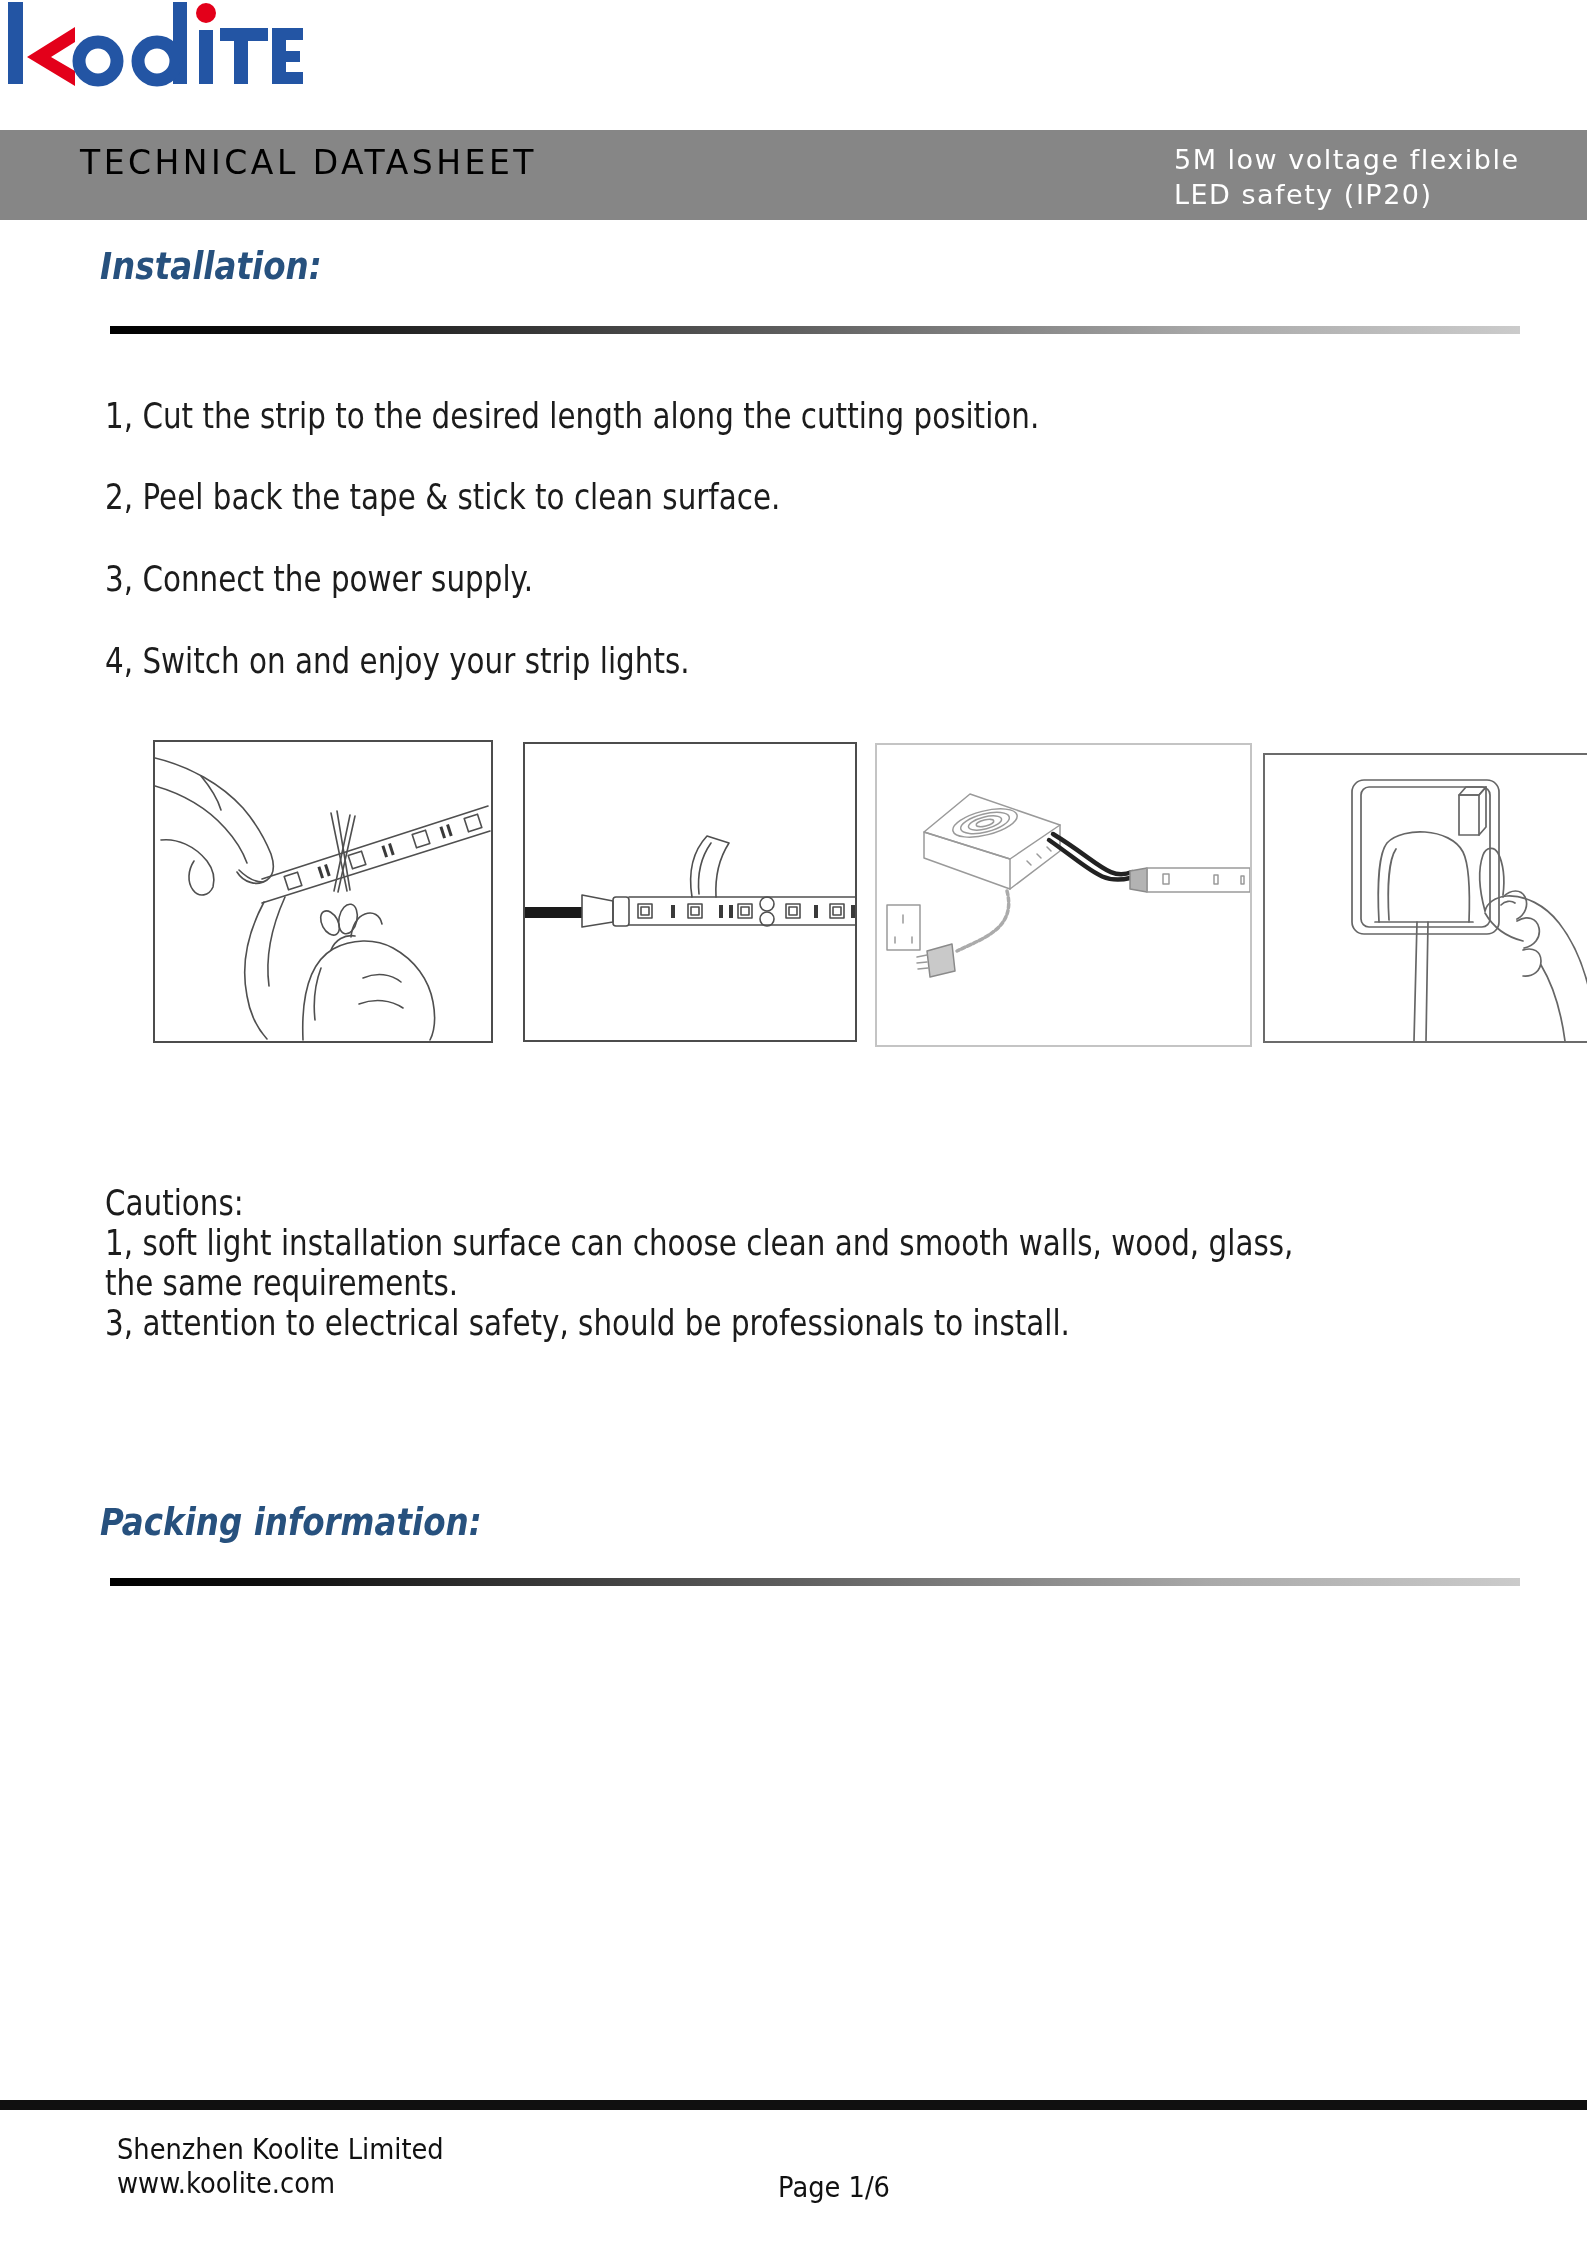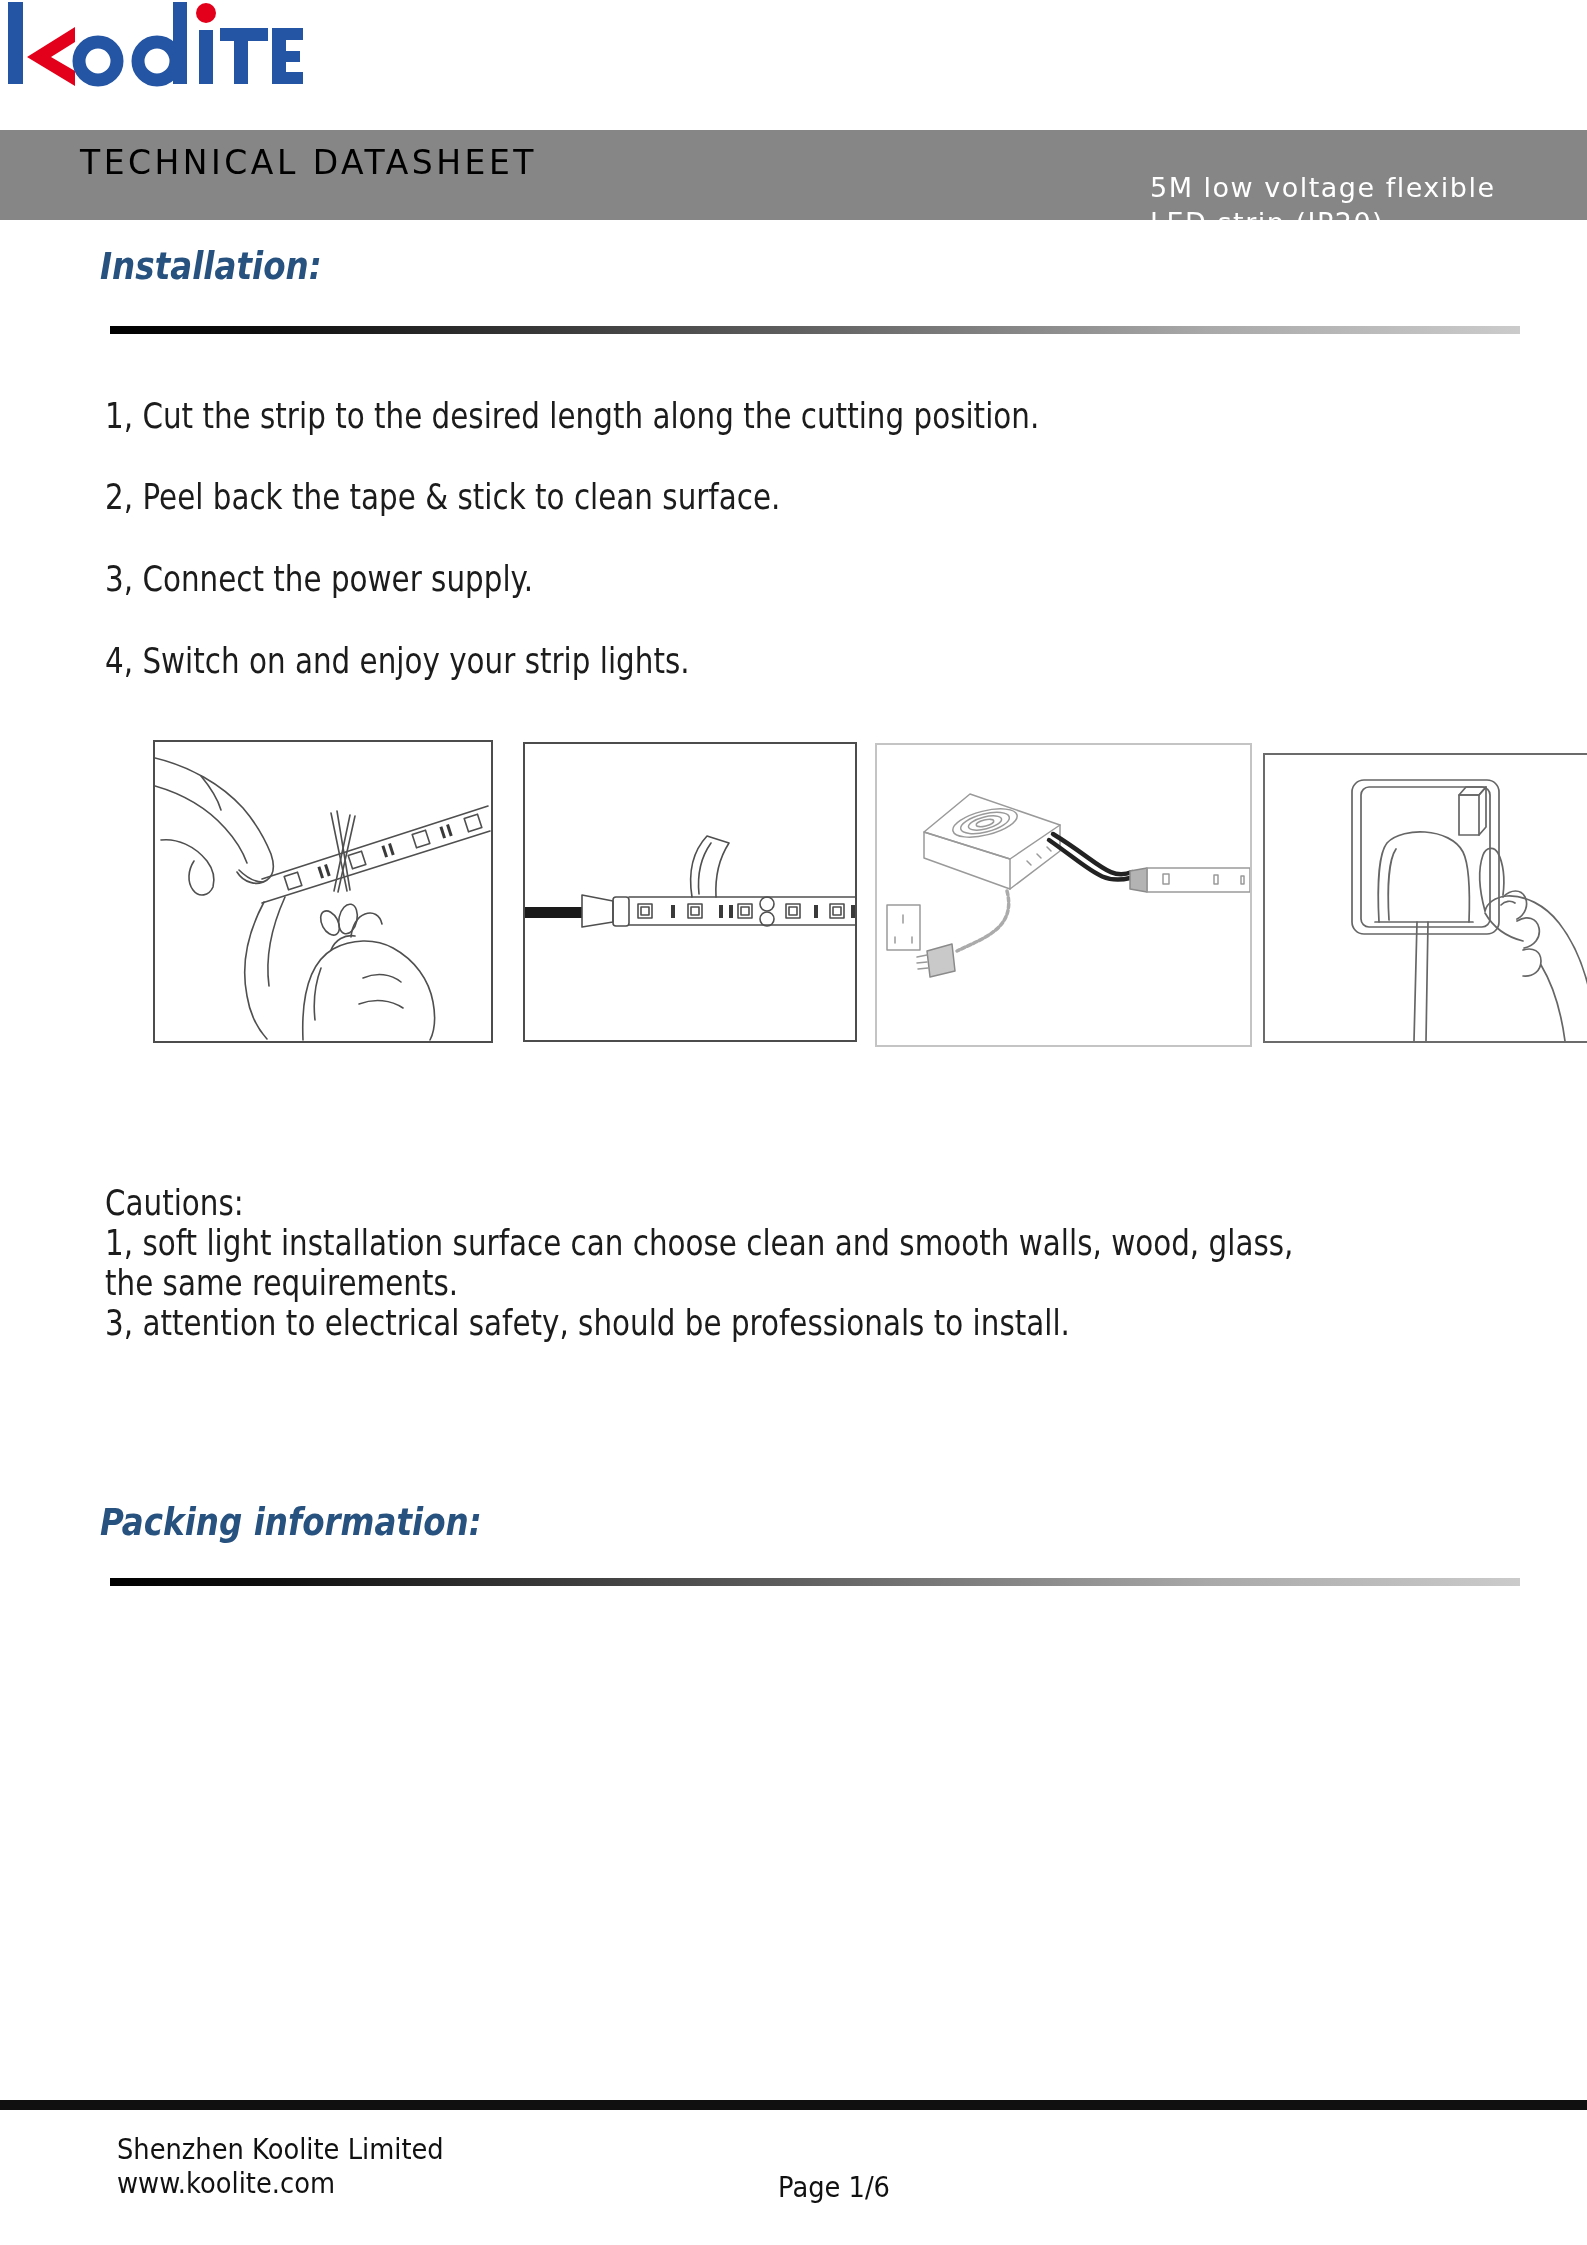--- a/index.html
+++ b/index.html
@@ -8,21 +8,21 @@
     font-family:"DejaVu Sans", sans-serif;color:#1a1a1a;overflow:hidden;
   }
   
   .cx{display:inline-block;transform:scaleX(0.84);transform-origin:0 50%;white-space:nowrap;}
   .cx2{display:inline-block;transform:scaleX(0.88);transform-origin:0 50%;white-space:nowrap;}
   .cx3{display:inline-block;transform:scaleX(0.92);transform-origin:0 50%;white-space:nowrap;}
 
   .logo{position:absolute;left:0;top:0;}
   .banner{position:absolute;left:0;top:130px;width:1587px;height:90px;background:#868686;}
   .banner-left{position:absolute;left:80px;top:16px;color:#000000;font-size:33px;line-height:34px;letter-spacing:3.5px;}
-  .banner-right{position:absolute;left:1150px;top:12px;color:#ffffff;font-size:27px;line-height:35px;letter-spacing:1.5px;margin-top:28px;}
+  .banner-right{position:absolute;left:1174px;top:12px;color:#ffffff;font-size:27px;line-height:35px;letter-spacing:1.5px;}
 
   .h-blue{position:absolute;left:100px;font-weight:bold;color:#27517e;font-size:37px;line-height:38px;font-style:italic;}
   .rule{position:absolute;left:110px;width:1410px;height:8px;
         background:linear-gradient(90deg,#000 0%,#101010 12%,#5e5e5e 48%,#a9a9a9 78%,#cbcbcb 100%);}
 
   .step{position:absolute;left:105px;font-size:35px;line-height:37px;color:#1c1c1c;text-align:right;}
   .cautions{position:absolute;left:105px;top:1183px;font-size:35px;line-height:40px;color:#1c1c1c;}
   .cautions div{height:40px;}
 
   .fig{position:absolute;background:#fff;}
@@ -60,21 +60,21 @@
       </g>
       <circle cx="98" cy="61" r="19" fill="none" stroke="#2355a4" stroke-width="13"></circle>
       <circle cx="157" cy="61" r="19" fill="none" stroke="#2355a4" stroke-width="13"></circle>
     </svg>
   </div>
 
   <div class="banner">
     <div class="banner-left">TECHNICAL DATASHEET</div>
     <div class="banner-right">
       <div>5M low voltage flexible</div>
-      <div>LED strip (IP20)</div>
+      <div>LED safety (IP20)</div>
     </div>
   </div>
 
   <div class="h-blue" style="top:248px;">
     <span class="cx2">Installation:</span>
   </div>
   <div class="rule" style="top:326px;"></div>
 
   <div class="step" style="top:398px;">
     <span class="cx">1, Cut the strip to the desired length along the cutting position.</span>

